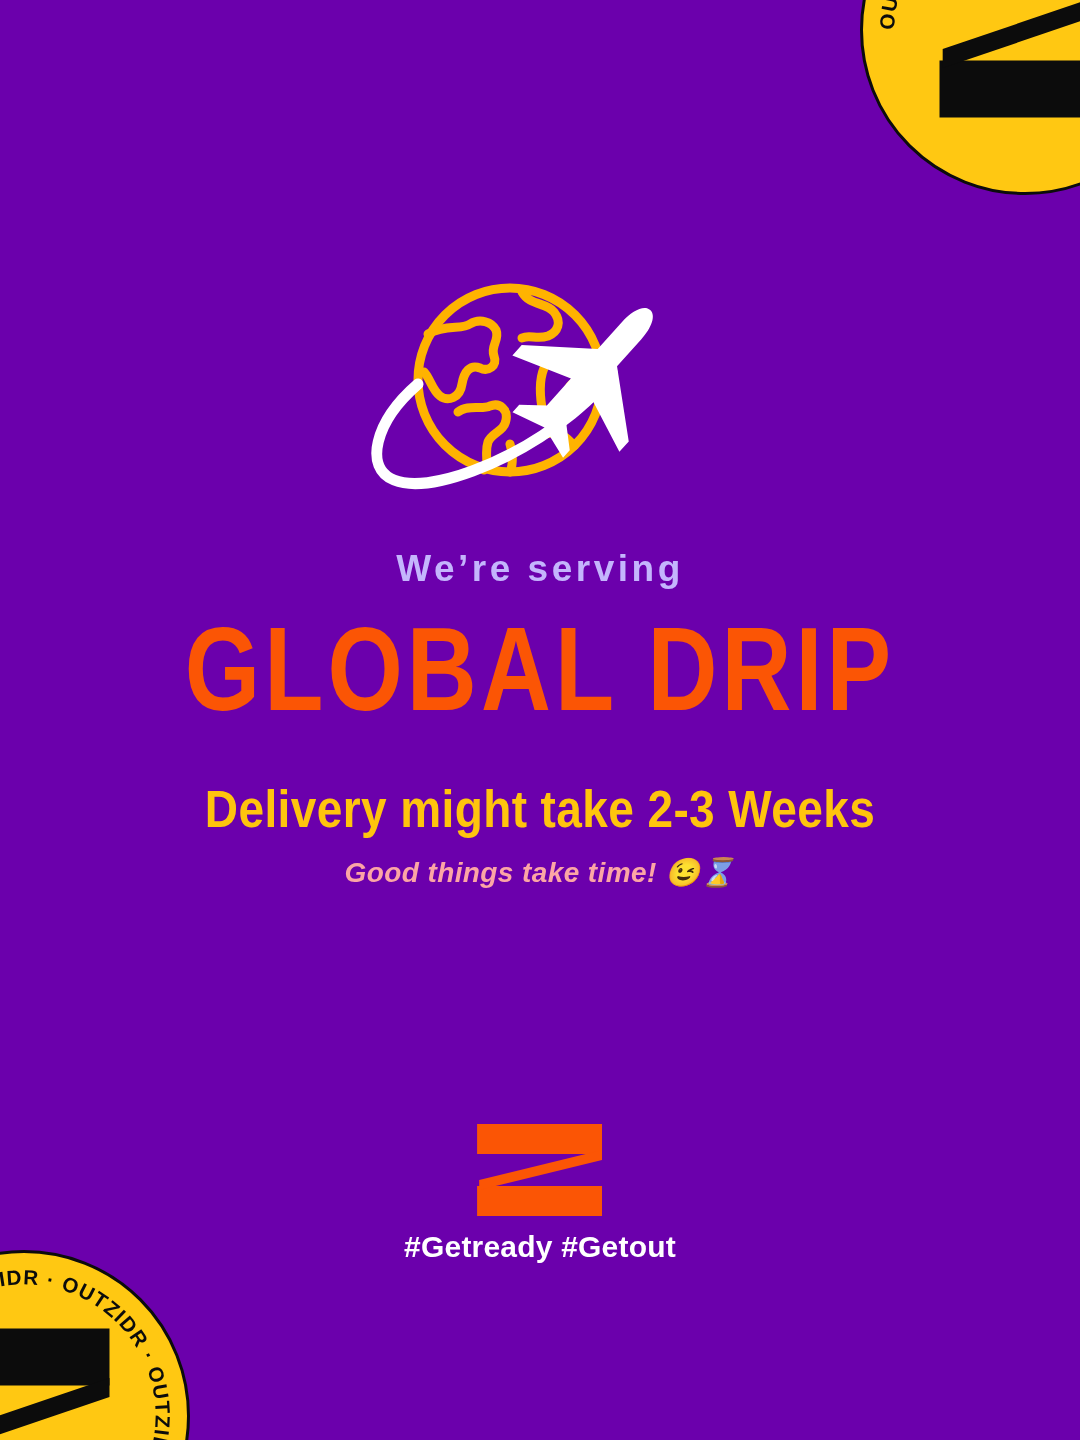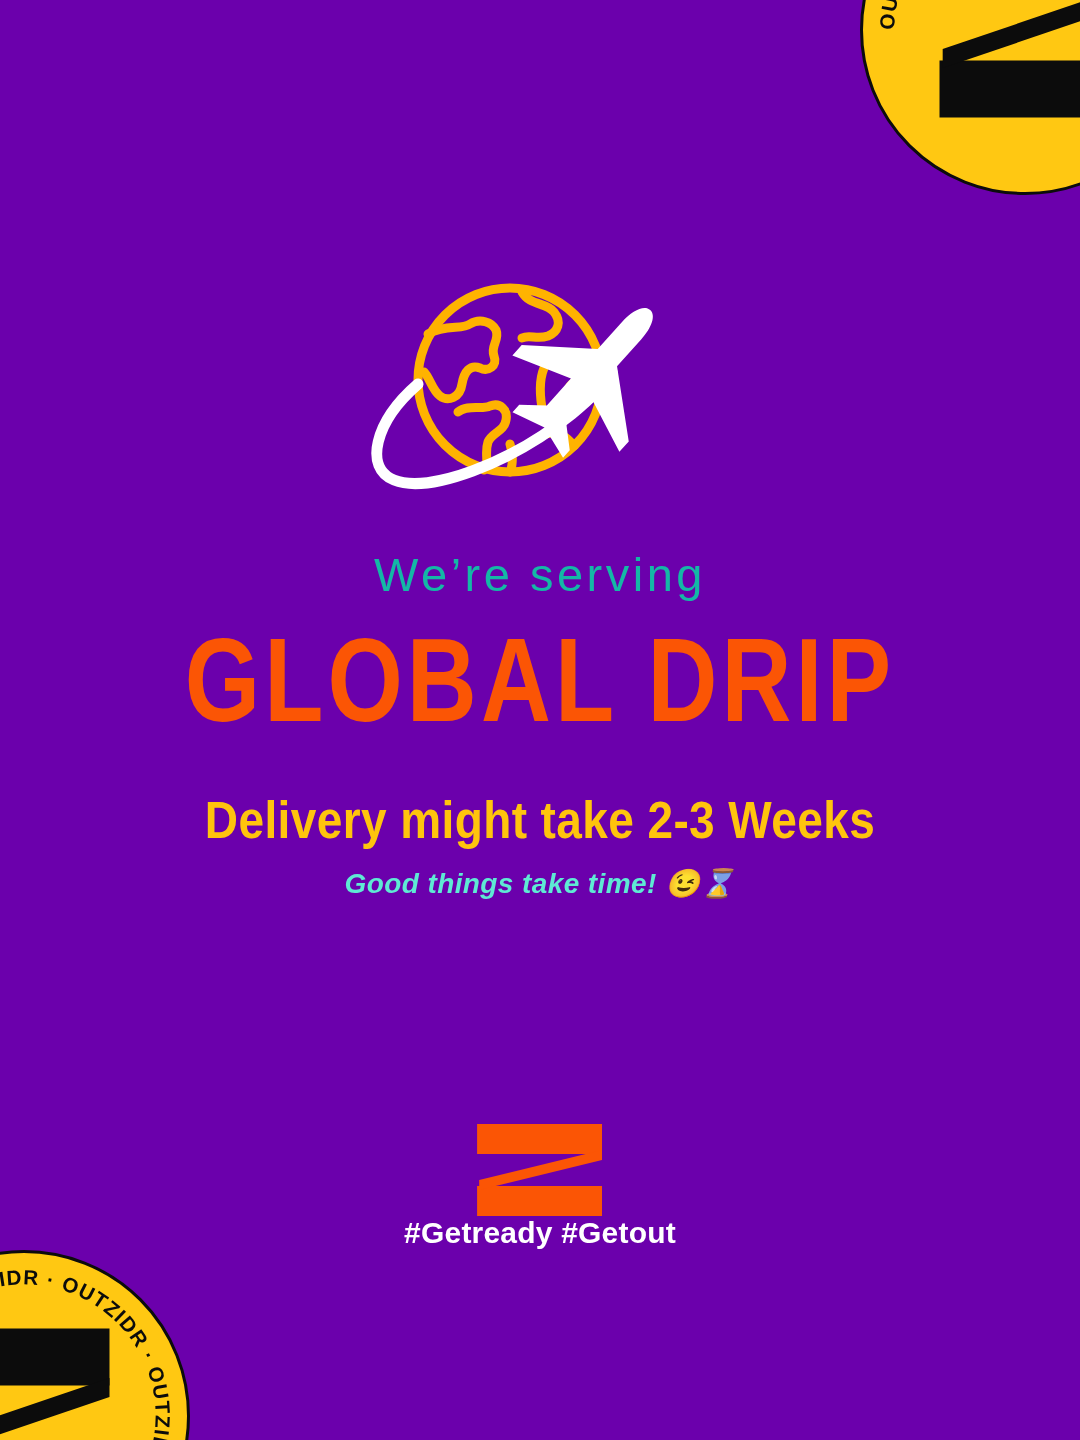--- a/index.html
+++ b/index.html
@@ -80,23 +80,23 @@
 
   
   #copy-block {
     position: absolute;
     left: 0;
     right: 0;
     top: 548px;
     text-align: center;
   }
   #line-serving {
-    color: #14b8a6;
-    font-size: 47px;
-    font-weight: 400;
+    color: #c4b5fd;
+    font-size: 37px;
+    font-weight: 700;
     letter-spacing: 3.5px;
     line-height: 1.15;
   }
   #headline-global-drip {
     color: #FB5505;
     font-family: "Liberation Sans Narrow", "Liberation Sans", sans-serif;
     font-size: 94px;
     font-weight: 700;
     letter-spacing: 4px;
     line-height: 1.12;
@@ -115,21 +115,21 @@
   #delivery-note {
     color: #FFC40D;
     font-family: "Liberation Sans Narrow", "Liberation Sans", sans-serif;
     font-size: 46px;
     font-weight: 700;
     letter-spacing: 0.4px;
     margin-top: 74px;
     transform: scaleY(1.12);
   }
   #delivery-subnote {
-    color: #5eead4;
+    color: #fca5a5;
     font-size: 28px;
     font-weight: 700;
     font-style: italic;
     letter-spacing: 0.4px;
     margin-top: 20px;
   }
 
   
   #footer-logo {
     position: absolute;
@@ -142,21 +142,21 @@
     width: 125px;
     height: 92px;
     margin: 0 auto;
   }
   #footer-zmark svg { display: block; width: 100%; height: 100%; }
   #hashtags {
     color: #ffffff;
     font-size: 30px;
     font-weight: 700;
     letter-spacing: 0.2px;
-    margin-top: 0;
+    margin-top: 14px;
     white-space: nowrap;
   }
 </style>
 </head>
 <body>
 
 <div id="poster">
 
   <div class="badge" id="badge-top-right">
     <svg class="badge-ring" viewBox="0 0 330 330">

